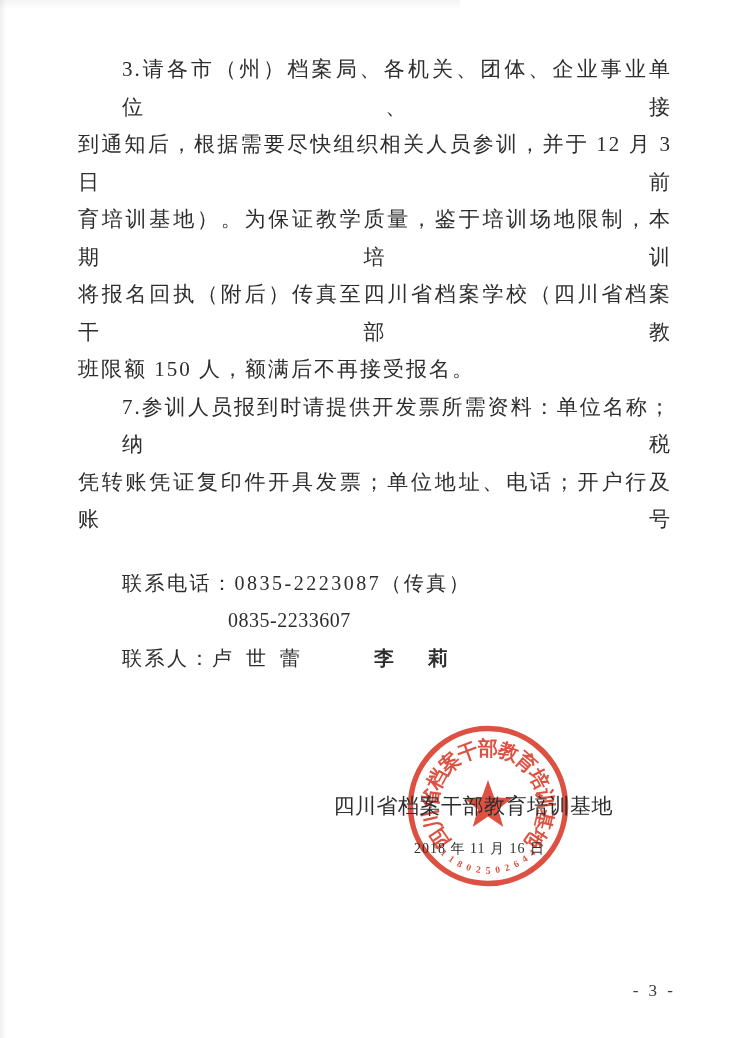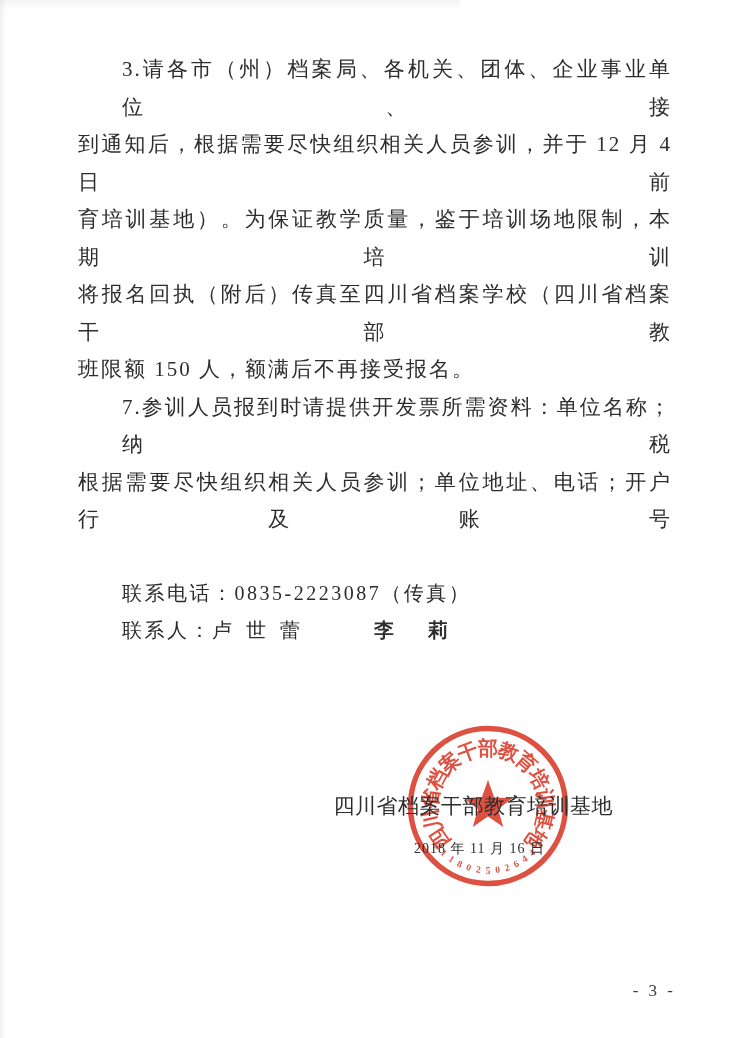--- a/index.html
+++ b/index.html
@@ -12,21 +12,21 @@
   .scan-tint-top{position:absolute;left:0;top:0;width:460px;height:10px;
     background:linear-gradient(to bottom,rgba(150,150,150,0.10),rgba(150,150,150,0));}
   .content{position:absolute;left:78px;top:51px;width:594px;z-index:2;}
   .line{
     font-size:21px;line-height:37.5px;letter-spacing:2px;
     white-space:normal;
   }
   .just{text-align:justify;text-align-last:justify;-moz-text-align-last:justify;text-justify:inter-character;}
   .lastline{text-align:center;text-align-last:left;}
   .indent{padding-left:44px;}
-  .contact{margin-top:36px;}
+  .contact{margin-top:26px;}
   .contact-line{font-size:20px;line-height:37.5px;letter-spacing:2.5px;}
   .phone2{padding-left:150px;letter-spacing:0.5px;}
   .person-name1{letter-spacing:14px;}
   .name-gap{display:inline-block;width:60px;}
   .person-name2{letter-spacing:7px;font-weight:bold;}
   .stamp{position:absolute;left:402px;top:720px;width:172px;height:172px;opacity:0.88;z-index:1;}
   .stamp svg{display:block;width:172px;height:172px;}
   .signature{position:absolute;top:793px;right:120px;font-size:21px;line-height:26px;letter-spacing:0.5px;z-index:2;}
   .sig-date{position:absolute;top:837px;left:414px;font-size:14px;line-height:24px;letter-spacing:1px;z-index:2;}
   .page-number{position:absolute;top:981px;right:57px;font-size:17px;letter-spacing:3px;color:#3c3c3c;z-index:2;}
@@ -35,34 +35,35 @@
 <body>
 
 <div class="page">
   <div class="scan-tint-top"></div>
   <div class="scan-tint-left"></div>
 
   <div class="content">
 
     <div class="para">
       <div class="line just indent">3.请各市（州）档案局、各机关、团体、企业事业单位、接</div>
-      <div class="line just">到通知后，根据需要尽快组织相关人员参训，并于 12 月 4 日前</div>
+      <div class="line just">到通知后，根据需要尽快组织相关人员参训，并于 12 月 3 日前</div>
       <div class="line just">育培训基地）。为保证教学质量，鉴于培训场地限制，本期培训</div>
       <div class="line just">将报名回执（附后）传真至四川省档案学校（四川省档案干部教</div>
       <div class="line lastline">班限额 150 人，额满后不再接受报名。</div>
     </div>
 
     <div class="para">
       <div class="line just indent">7.参训人员报到时请提供开发票所需资料：单位名称；纳税</div>
-      <div class="line just">根据需要尽快组织相关人员参训；单位地址、电话；开户行及账号</div>
+      <div class="line just">凭转账凭证复印件开具发票；单位地址、电话；开户行及账号</div>
     </div>
 
 
     <div class="contact">
       <div class="contact-line indent">联系电话：0835-2223087（传真）</div>
+      <div class="contact-line phone2">0835-2233607</div>
       <div class="contact-line indent">
         <span>联系人：</span><span class="person-name1">卢世蕾</span><span class="name-gap"></span><span class="person-name2">李　莉</span>
       </div>
     </div>
 
   </div>
 
   <div class="stamp">
     <svg id="stamp-svg" viewBox="-86 -86 172 172" xmlns="http://www.w3.org/2000/svg">
         <circle cx="0" cy="0" r="77.5" fill="none" stroke="#d93a28" stroke-width="5.5"></circle>

